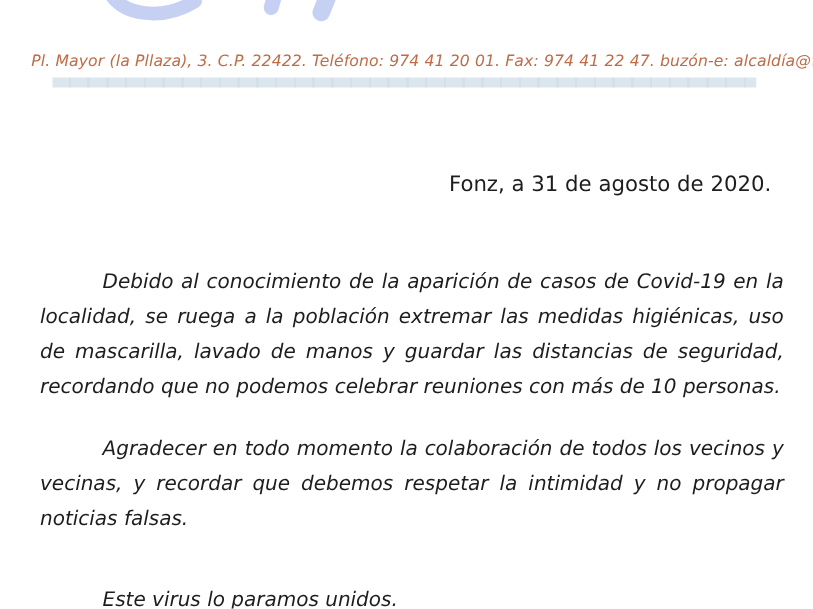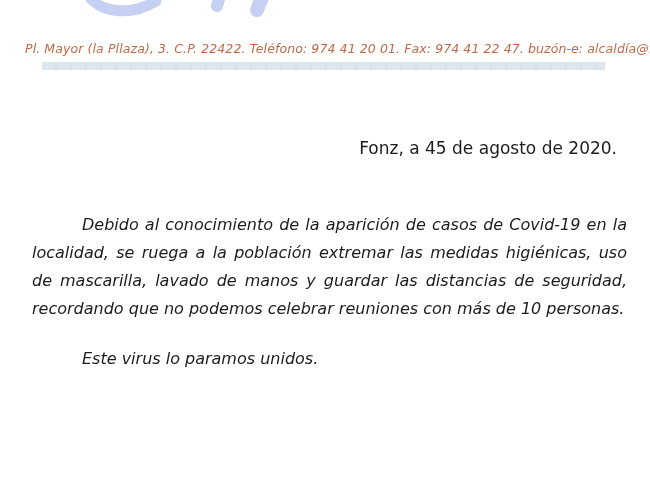--- a/index.html
+++ b/index.html
@@ -90,20 +90,21 @@
   <svg class="logo-svg" width="650" height="20" viewBox="0 0 650 20" aria-hidden="true">
     <path d="M 88 -6 C 96 11, 128 18, 156 1" fill="none" stroke="currentColor" stroke-width="11" stroke-linecap="round"></path>
     <path d="M 221 -8 L 217 6" fill="none" stroke="currentColor" stroke-width="12" stroke-linecap="round"></path>
     <path d="M 265 -10 L 257 10" fill="none" stroke="currentColor" stroke-width="14" stroke-linecap="round"></path>
   </svg>
 
   <div class="address">Pl. Mayor (la Pllaza), 3. C.P. 22422. Teléfono: 974 41 20 01. Fax: 974 41 22 47. buzón-e: alcaldía@fonz.es</div>
 
   <div class="rule"></div>
 
-  <div class="date">Fonz, a 45 de agosto de 2020.</div>
+  <div class="date">Fonz, a 31 de agosto de 2020.</div>
 
   <div class="letter-body">
     <p class="para para-1">Debido al conocimiento de la aparición de casos de Covid-19 en la localidad, se ruega a la población extremar las medidas higiénicas, uso de mascarilla, lavado de manos y guardar las distancias de seguridad, recordando que no podemos celebrar reuniones con más de 10 personas.</p>
+    <p class="para para-2">Agradecer en todo momento la colaboración de todos los vecinos y vecinas, y recordar que debemos respetar la intimidad y no propagar noticias falsas.</p>
     <p class="para para-3">Este virus lo paramos unidos.</p>
   </div>
 
 </div>
 
 </body></html>

